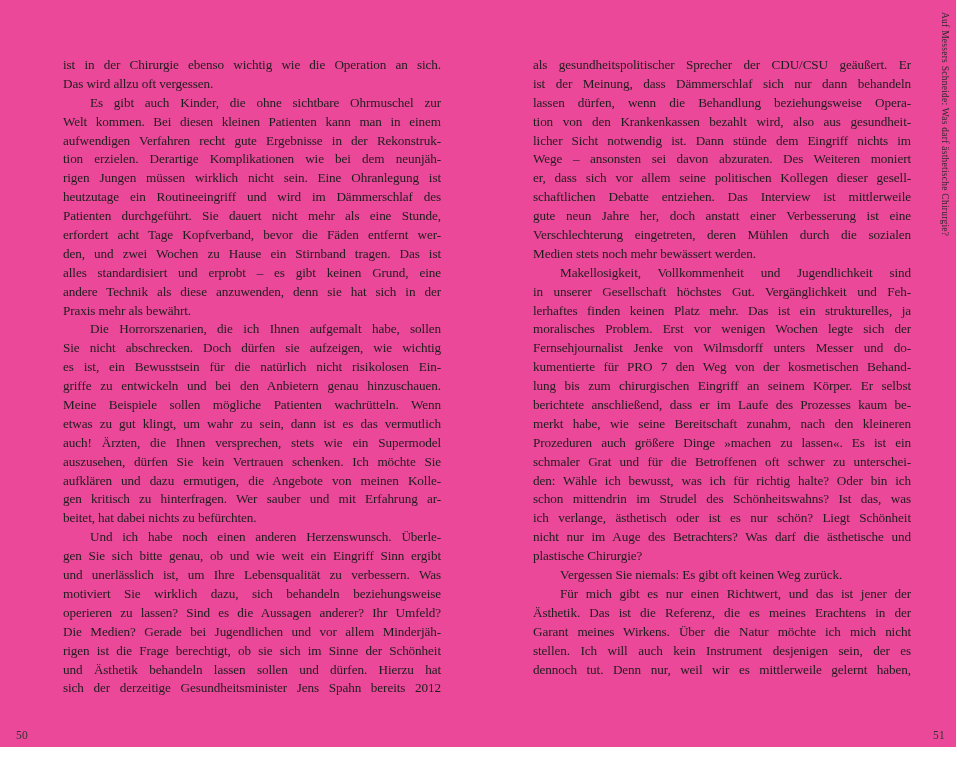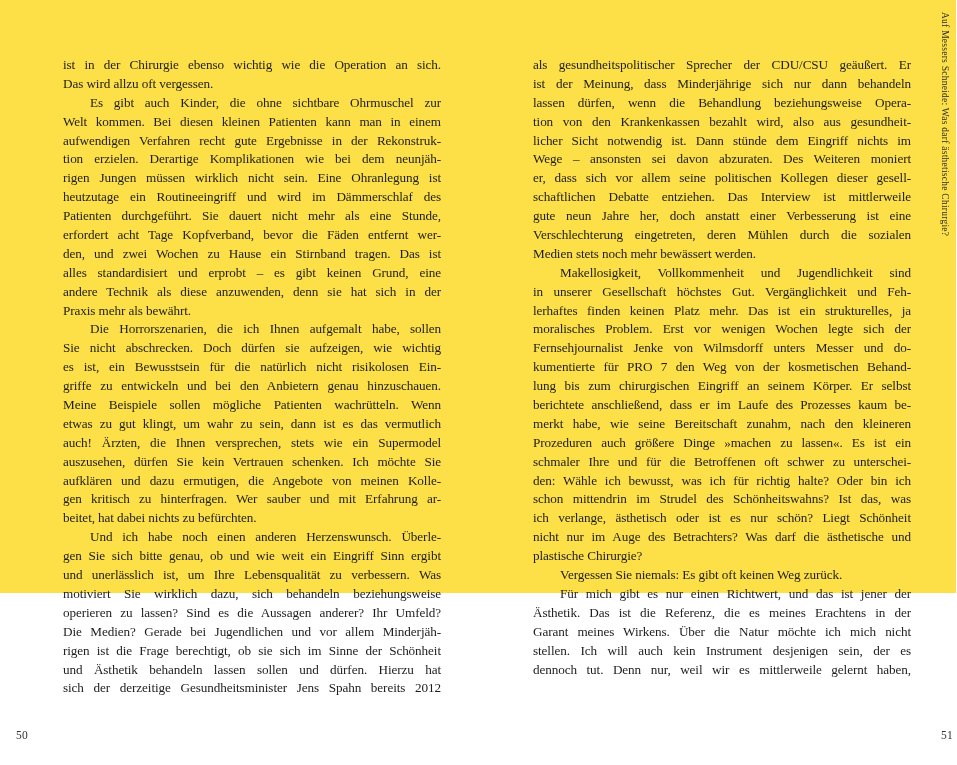--- a/index.html
+++ b/index.html
@@ -15,22 +15,22 @@
     overflow: hidden;
   }
   .spread {
     position: absolute;
     inset: 0;
   }
   .page {
     position: absolute;
     top: 0;
     width: 478px;
-    height: 593px;
-    background: #fde047;
+    height: 747px;
+    background: #ec4899;
   }
   .page-left  { left: 0; }
   .page-right { left: 478px; }
 
   .text-col {
     position: absolute;
     top: 56px;
     width: 378px;
     color: #1d1d1d;
     font-size: 13.2px;
@@ -53,21 +53,21 @@
 
   .folio {
     position: absolute;
     top: 729px;
     font-size: 11.5px;
     color: #333333;
     letter-spacing: 0.3px;
     text-align: right;
   }
   .folio-left  { left: 16px; }
-  .folio-right { right: 4px; text-align: center; }
+  .folio-right { right: 12px; text-align: center; }
 
   .running-head {
     position: absolute;
     top: 12px;
     right: 7px;
     writing-mode: vertical-rl;
     font-size: 9.5px;
     letter-spacing: 0.25px;
     color: #2a2a2a;
     white-space: nowrap;
@@ -123,21 +123,21 @@
           <div class="line">sich der derzeitige Gesundheitsminister Jens Spahn bereits 2012</div>
         </div>
       </div>
     <div class="folio folio-left">50</div>
   </section>
 
   <section class="page page-right">
     <div class="text-col right">
         <div class="para">
           <div class="line first">als gesundheitspolitischer Sprecher der CDU/CSU geäußert. Er</div>
-          <div class="line">ist der Meinung, dass Minderjährige sich nur dann behandeln</div>
+          <div class="line">ist der Meinung, dass Dämmerschlaf sich nur dann behandeln</div>
           <div class="line">lassen dürfen, wenn die Behandlung beziehungsweise Opera-</div>
           <div class="line">tion von den Krankenkassen bezahlt wird, also aus gesundheit-</div>
           <div class="line">licher Sicht notwendig ist. Dann stünde dem Eingriff nichts im</div>
           <div class="line">Wege – ansonsten sei davon abzuraten. Des Weiteren moniert</div>
           <div class="line">er, dass sich vor allem seine politischen Kollegen dieser gesell-</div>
           <div class="line">schaftlichen Debatte entziehen. Das Interview ist mittlerweile</div>
           <div class="line">gute neun Jahre her, doch anstatt einer Verbesserung ist eine</div>
           <div class="line">Verschlechterung eingetreten, deren Mühlen durch die sozialen</div>
           <div class="line no-just">Medien stets noch mehr bewässert werden.</div>
         </div>
@@ -145,21 +145,21 @@
           <div class="line first">Makellosigkeit, Vollkommenheit und Jugendlichkeit sind</div>
           <div class="line">in unserer Gesellschaft höchstes Gut. Vergänglichkeit und Feh-</div>
           <div class="line">lerhaftes finden keinen Platz mehr. Das ist ein strukturelles, ja</div>
           <div class="line">moralisches Problem. Erst vor wenigen Wochen legte sich der</div>
           <div class="line">Fernsehjournalist Jenke von Wilmsdorff unters Messer und do-</div>
           <div class="line">kumentierte für PRO 7 den Weg von der kosmetischen Behand-</div>
           <div class="line">lung bis zum chirurgischen Eingriff an seinem Körper. Er selbst</div>
           <div class="line">berichtete anschließend, dass er im Laufe des Prozesses kaum be-</div>
           <div class="line">merkt habe, wie seine Bereitschaft zunahm, nach den kleineren</div>
           <div class="line">Prozeduren auch größere Dinge »machen zu lassen«. Es ist ein</div>
-          <div class="line">schmaler Ihre und für die Betroffenen oft schwer zu unterschei-</div>
+          <div class="line">schmaler Grat und für die Betroffenen oft schwer zu unterschei-</div>
           <div class="line">den: Wähle ich bewusst, was ich für richtig halte? Oder bin ich</div>
           <div class="line">schon mittendrin im Strudel des Schönheitswahns? Ist das, was</div>
           <div class="line">ich verlange, ästhetisch oder ist es nur schön? Liegt Schönheit</div>
           <div class="line">nicht nur im Auge des Betrachters? Was darf die ästhetische und</div>
           <div class="line no-just">plastische Chirurgie?</div>
         </div>
         <div class="para indent">
           <div class="line first no-just">Vergessen Sie niemals: Es gibt oft keinen Weg zurück.</div>
         </div>
         <div class="para indent">

